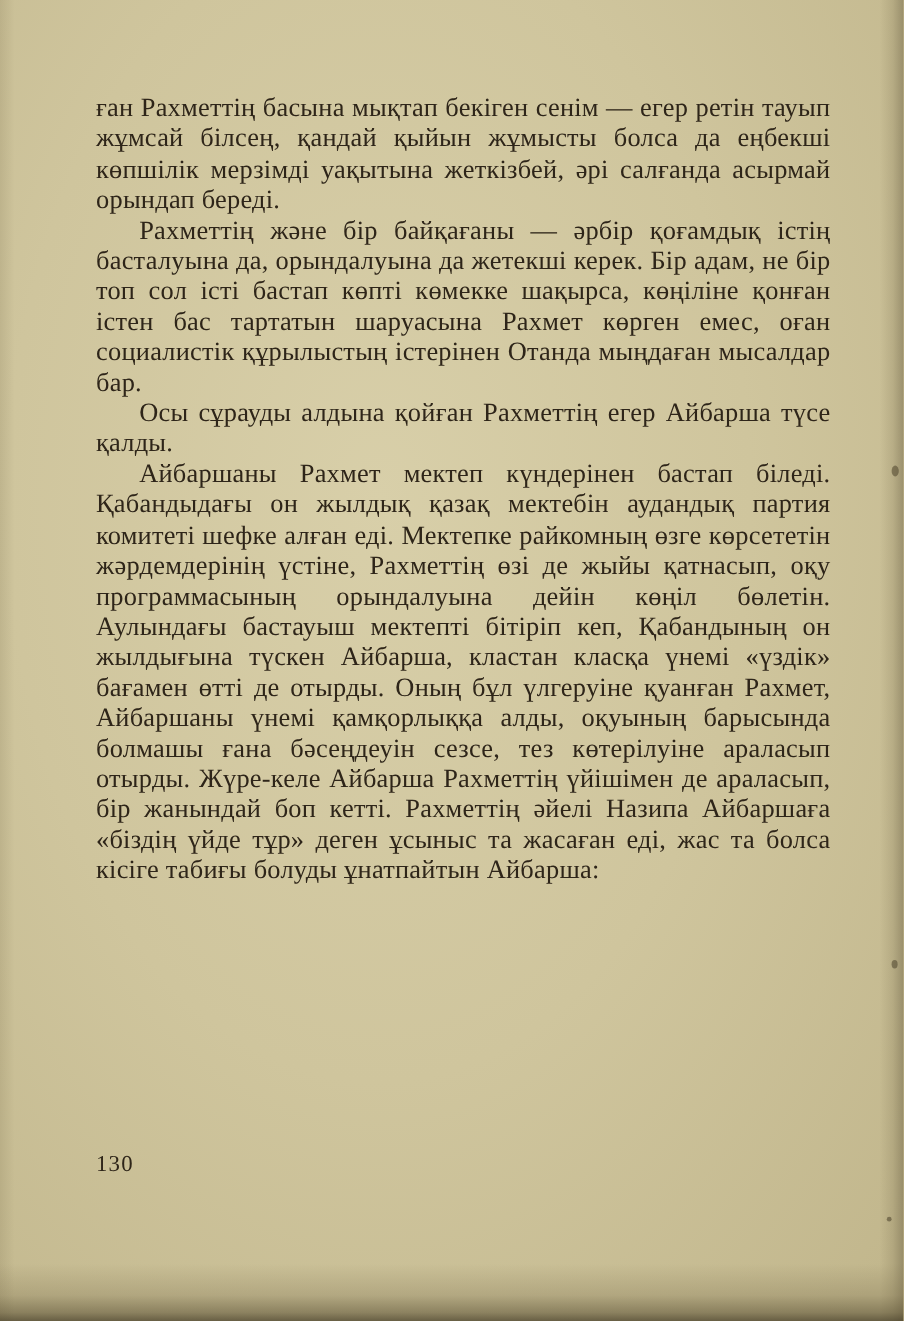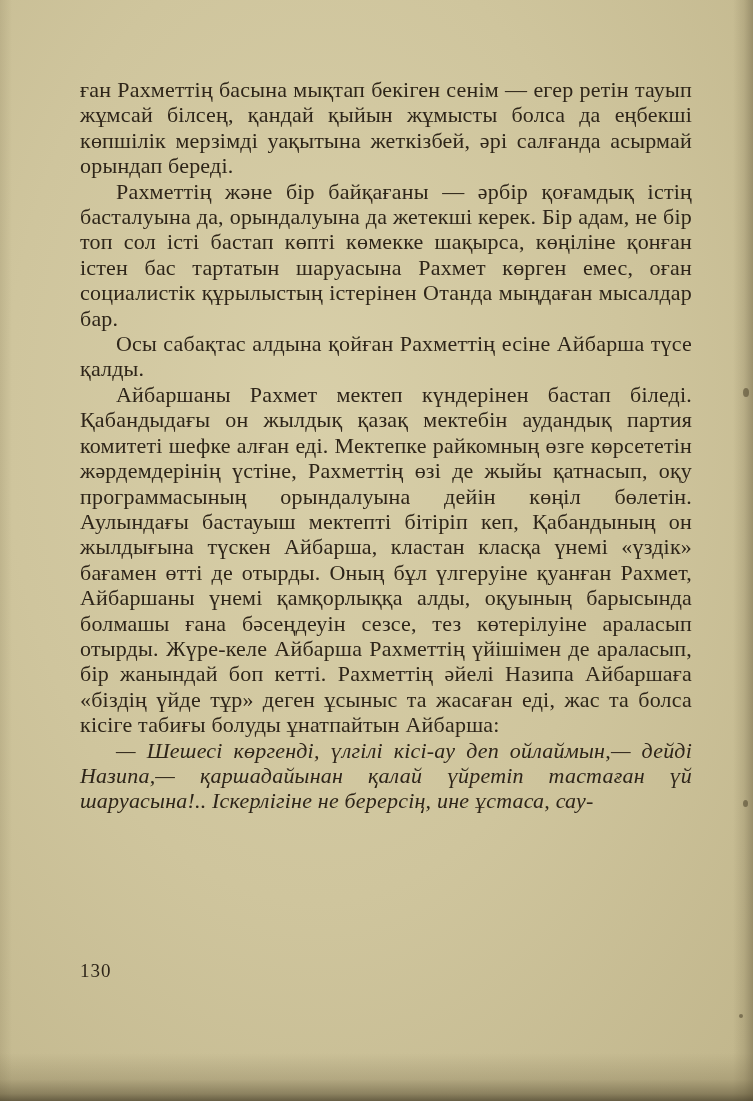--- a/index.html
+++ b/index.html
@@ -89,23 +89,22 @@
     letter-spacing: 1px;
   }
 </style>
 </head>
 <body>
 
 <div class="scan-page">
   <div class="text-column">
       <p class="para no-indent">ған Рахметтің басына мықтап бекіген сенім — егер ретін тауып жұмсай білсең, қандай қыйын жұмысты болса да еңбекші көпшілік мерзімді уақытына жеткізбей, әрі салғанда асырмай орындап береді.</p>
       <p class="para">Рахметтің және бір байқағаны — әрбір қоғамдық істің басталуына да, орындалуына да жетекші керек. Бір адам, не бір топ сол істі бастап көпті көмекке шақырса, көңіліне қонған істен бас тартатын шаруасына Рахмет көрген емес, оған социалистік құрылыстың істерінен Отанда мыңдаған мысалдар бар.</p>
-      <p class="para">Осы сабақтас алдына қойған Рахметтің есіне Айбарша түсе қалды.</p>
+      <p class="para">Осы сұрауды алдына қойған Рахметтің егер Айбарша түсе қалды.</p>
       <p class="para">Айбаршаны Рахмет мектеп күндерінен бастап біледі. Қабандыдағы он жылдық қазақ мектебін аудандық партия комитеті шефке алған еді. Мектепке райкомның өзге көрсететін жәрдемдерінің үстіне, Рахметтің өзі де жыйы қатнасып, оқу программасының орындалуына дейін көңіл бөлетін. Аулындағы бастауыш мектепті бітіріп кеп, Қабандының он жылдығына түскен Айбарша, кластан класқа үнемі «үздік» бағамен өтті де отырды. Оның бұл үлгеруіне қуанған Рахмет, Айбаршаны үнемі қамқорлыққа алды, оқуының барысында болмашы ғана бәсеңдеуін сезсе, тез көтерілуіне араласып отырды. Жүре-келе Айбарша Рахметтің үйішімен де араласып, бір жанындай боп кетті. Рахметтің әйелі Назипа Айбаршаға «біздің үйде тұр» деген ұсыныс та жасаған еді, жас та болса кісіге табиғы болуды ұнатпайтын Айбарша:</p>
-      <p class="para italic">— Шешесі көргенді, үлгілі кісі-ау деп ойлаймын,— дейді Назипа,— қаршадайынан қалай үйретіп тастаған үй шаруасына!.. Іскерлігіне не берерсің, ине ұстаса, сау-</p>
     </div>
   <div class="page-number">130</div>
   <div class="speck s1"></div>
   <div class="speck s2"></div>
   <div class="speck s3"></div>
   <div class="edge-left"></div>
   <div class="edge-right"></div>
   <div class="edge-bottom"></div>
 </div>
 

